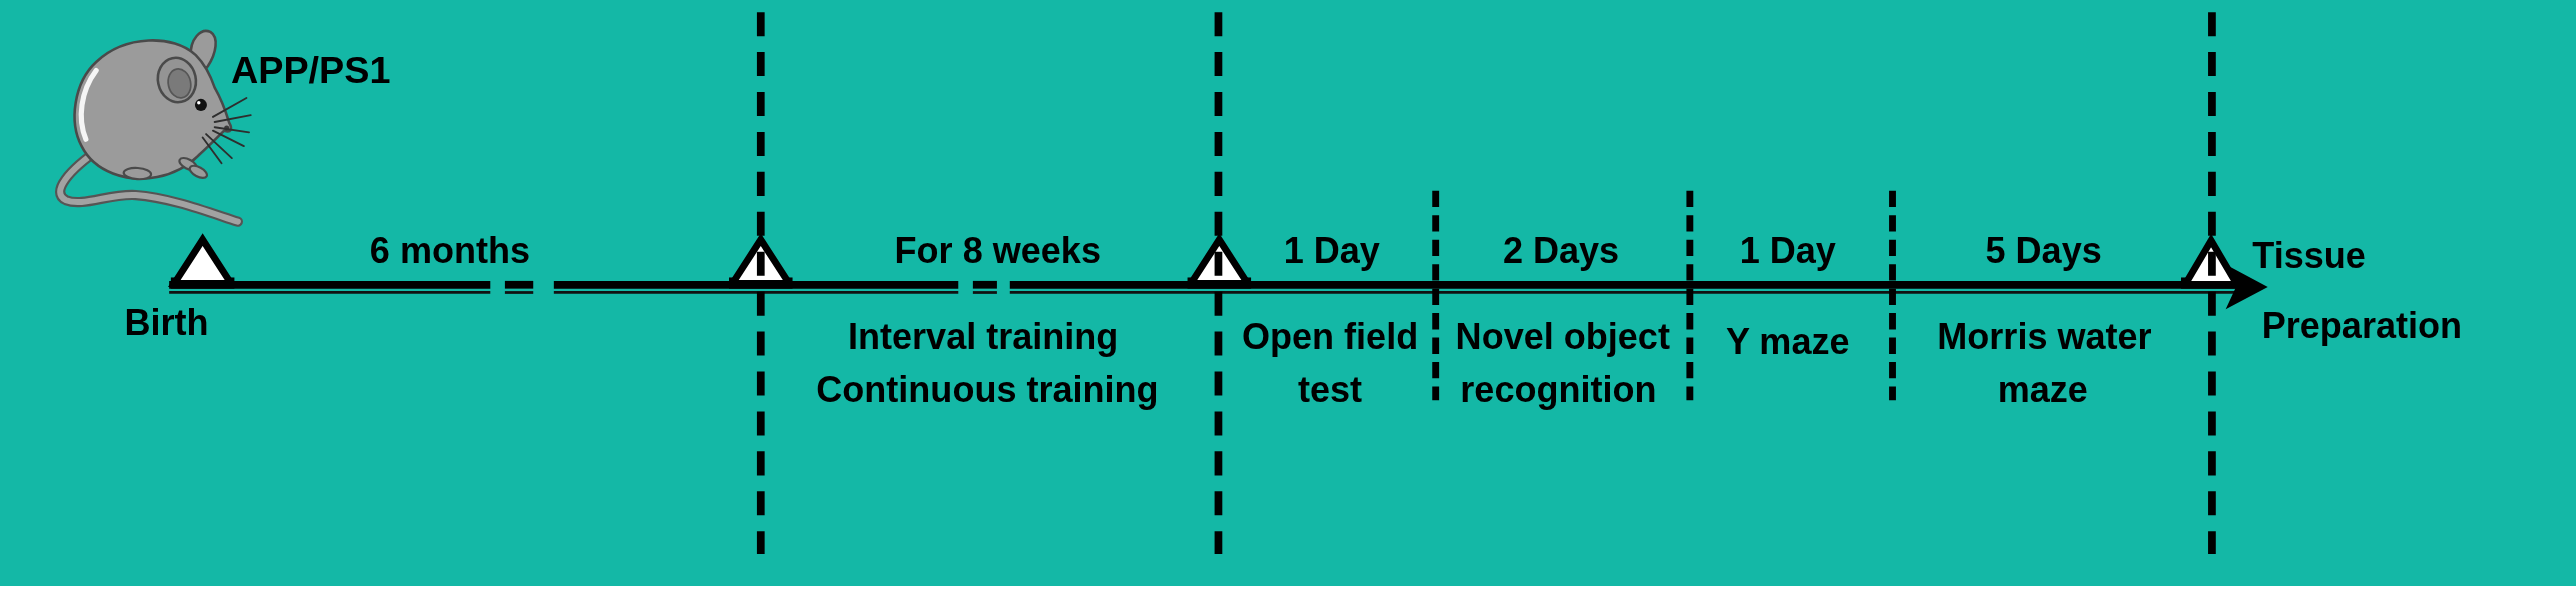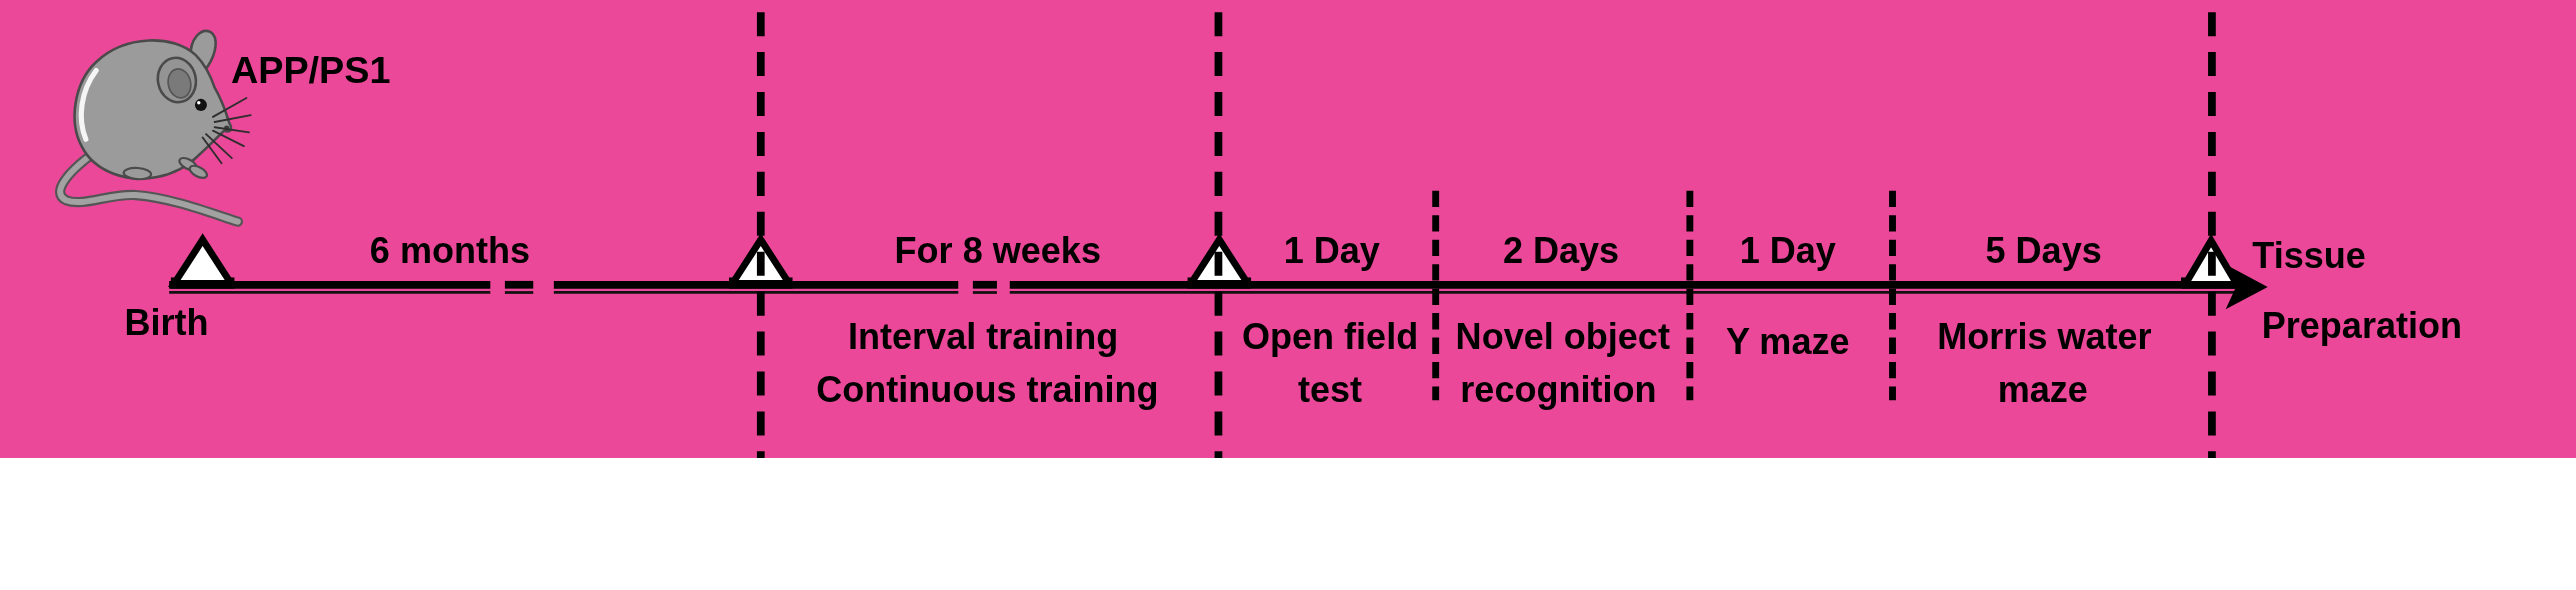--- a/index.html
+++ b/index.html
@@ -1,16 +1,16 @@
 <!DOCTYPE html>
 <html style="font-size:13.7px"><head>
 <meta charset="utf-8">
 <style>
   html, body { margin: 0; padding: 0; background: #ffffff; }
-  .stage { position: relative; width: 2576px; height: 458px; background: #ec4899; overflow: hidden; }
+  .stage { position: relative; width: 2576px; height: 586px; background: #14b8a6; overflow: hidden; }
   svg { display: block; }
   .lbl {
     font-family: "Liberation Sans", "DejaVu Sans", sans-serif;
     font-weight: 700;
     font-size: 42px;
     fill: #000000;
   }
   .lbl-big { font-size: 44px; }
   .ink-line   { stroke: #000000; stroke-width: 9;   fill: none; }
   .ink-thin   { stroke: #111111; stroke-width: 3.2; fill: none; }

